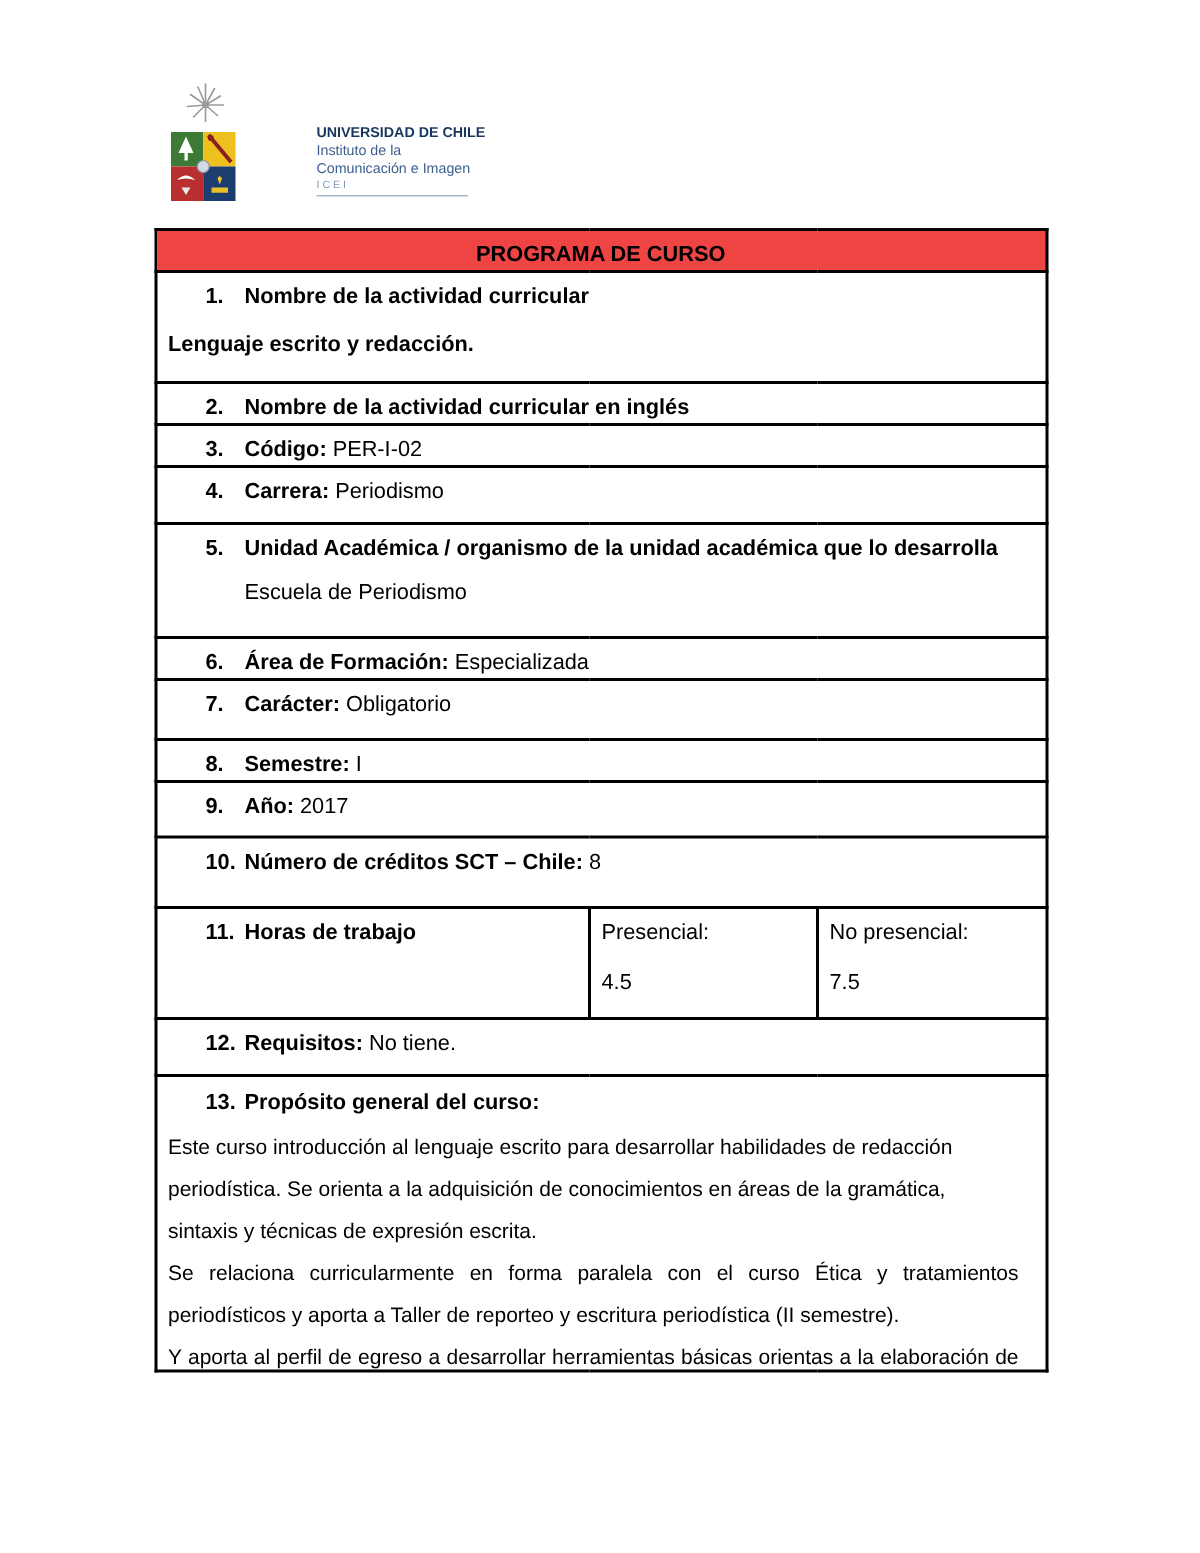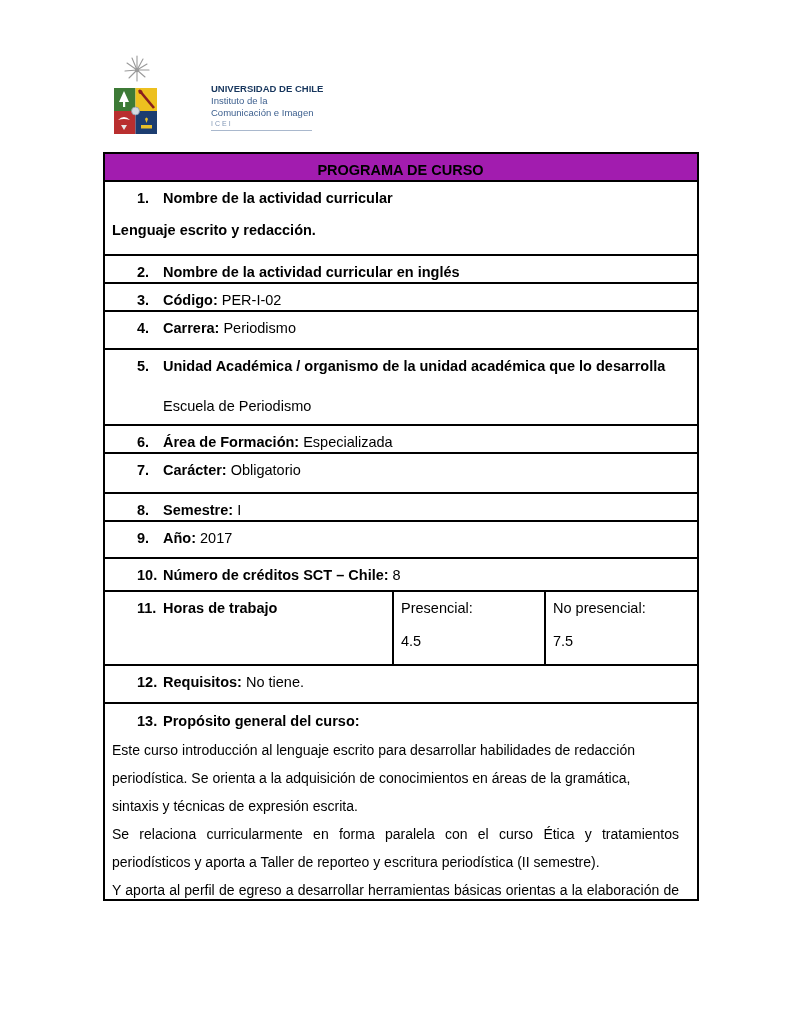--- a/index.html
+++ b/index.html
@@ -27,33 +27,33 @@
     position:absolute; left:103px; top:152px; width:594px;
     border-collapse:collapse; table-layout:fixed;
   }
   table.course td, table.course th {
     border:2px solid #000; vertical-align:top;
     padding:6px 8px 0 7px;
     font-size:14.5px; line-height:20px;
     overflow:hidden;
   }
   th.tbl-header {
-    background:#a21caf; text-align:center; font-weight:bold;
+    background:#ef4444; text-align:center; font-weight:bold;
     height:20px; padding-top:5px;
   }
   .h74{height:74px} .h35{height:24px} .h38{height:38px} .h65{height:76px}
-  .h40{height:40px} .h37{height:37px} .h33{height:33px} .h70{height:74px} .h195{height:195px}
+  .h40{height:40px} .h37{height:37px} .h33{height:47px} .h70{height:74px} .h195{height:195px}
 
   .item { padding-left:25px; }
   .num { display:inline-block; width:26px; font-weight:bold; }
   .lbl { font-weight:bold; }
   .val { margin-left:4px; }
 
   .sub-bold { font-weight:bold; margin-top:12px; }   
-  .sub-indent { margin-top:20px; margin-left:51px; }  
+  .sub-indent { margin-top:9px; margin-left:51px; }  
 
   .hw-label { }
   .hw-value { margin-top:13px; }
 
   .purpose-cell { padding:7px 18px 0 7px !important; }
   .purpose-clip { height:188px; overflow:hidden; }
   .plines { margin-top:5px; }
   .pline { font-size:14px; line-height:28px; }
   .stretch { text-align:justify; text-align-last:justify; }
 </style>

